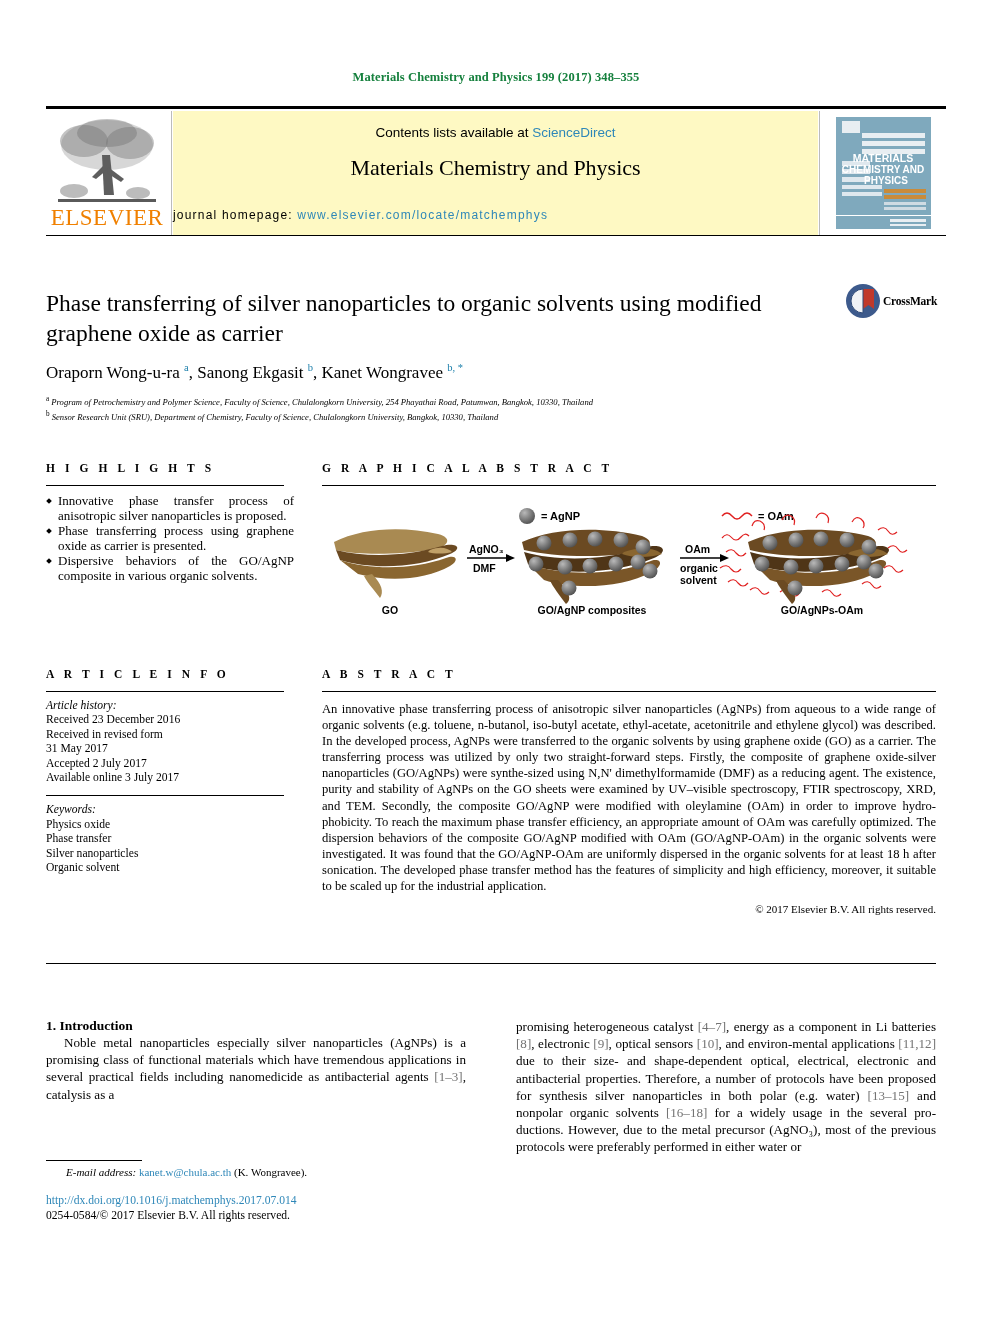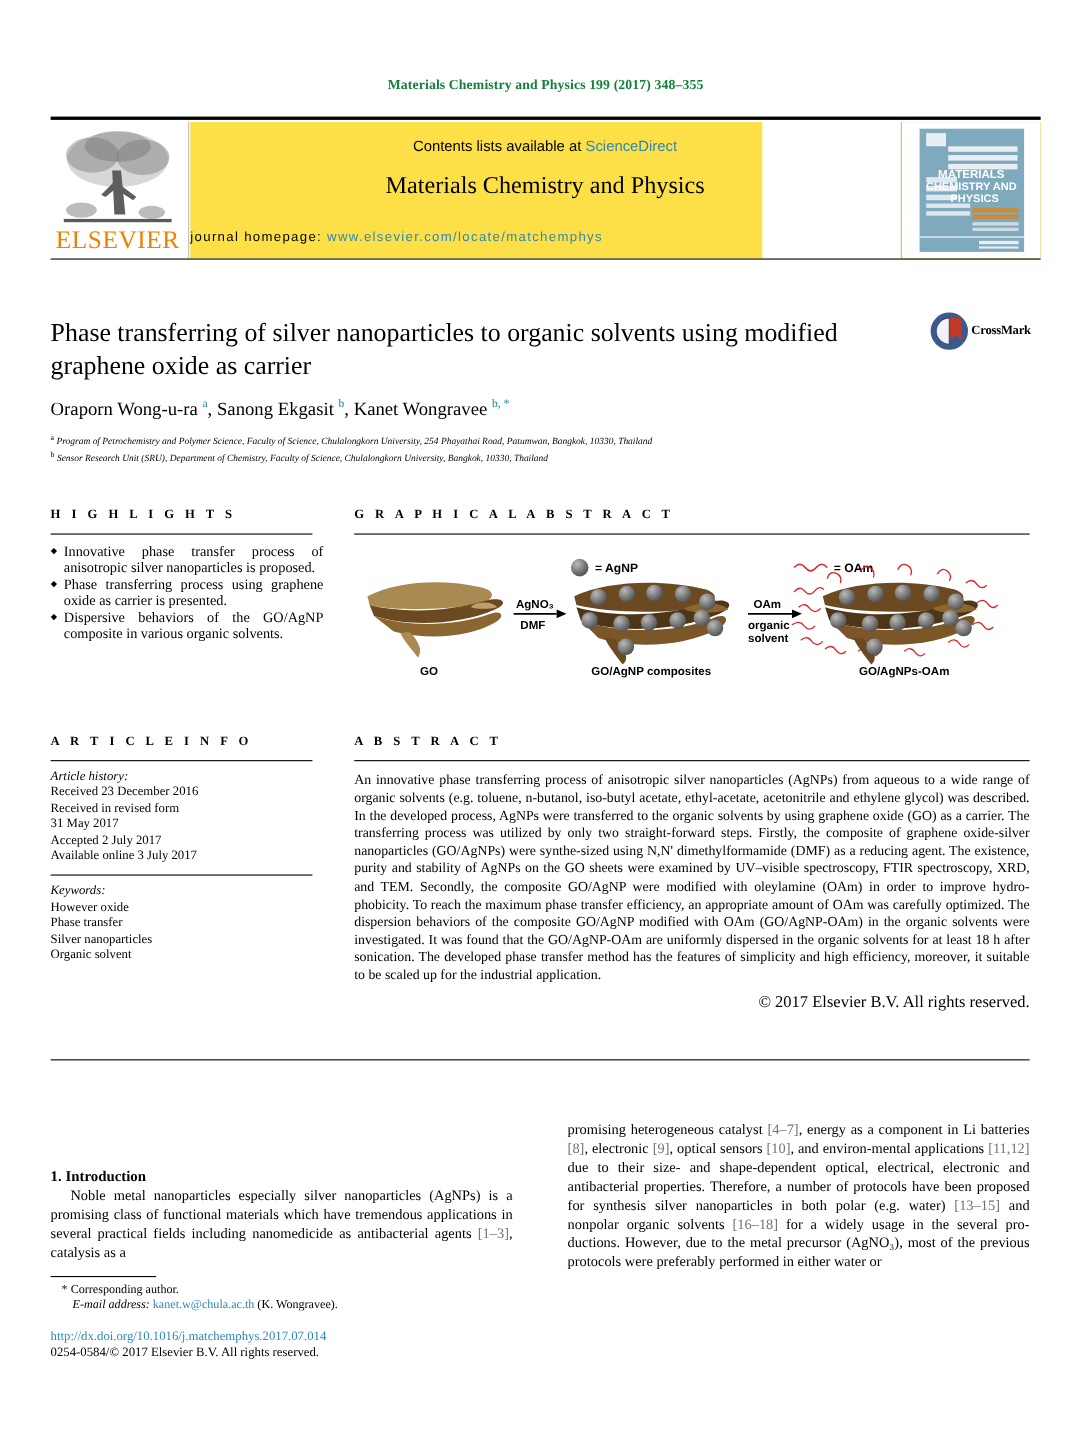--- a/index.html
+++ b/index.html
@@ -59,22 +59,22 @@
     width: 122px;
     text-align: center;
     color: #f08000;
     font-family: "Liberation Serif", serif;
     font-size: 23px;
     letter-spacing: .5px;
   }
   .mast-center {
     position: absolute;
     left: 127px; top: 5px;
-    width: 520px; height: 124px;
-    background: #fde047;
+    width: 645px; height: 124px;
+    background: #fef9c3;
   }
   .contents-line {
     position: absolute; left:0; top: 14px; width: 645px;
     text-align: center; font-size: 13.5px;
     font-family: "Liberation Sans", sans-serif;
   }
   .contents-line .sd { color: #2e87b8; }
   .journal-title {
     position: absolute; left: 0; top: 44px; width: 645px;
     text-align: center;
@@ -172,34 +172,33 @@
 
   .ab-col { position: absolute; left: 322px; top: 668px; width: 614px; }
   .ab-rule { margin-top: 11px; width: 614px; height: 1px; background: #000; }
   .ab-text {
     margin-top: 9px;
     font-size: 12.6px;
     line-height: 16.1px;
     text-align: justify;
     font-family: "Liberation Serif", serif;
   }
-  .ab-copy { margin-top: 9px; text-align: right; font-size: 15px; }
+  .ab-copy { margin-top: 9px; text-align: right; font-size: 11px; }
 
   .big-rule {
     position: absolute; left: 46px; top: 963px;
     width: 890px; height: 1px; background: #000;
   }
 
   
   .col-left { position: absolute; left: 46px; top: 1018px; width: 420px; }
   .col-right { position: absolute; left: 516px; top: 1018px; width: 420px; }
   .sec-num-head {
     font-weight: bold; font-size: 13.5px;
     font-family: "Liberation Serif", serif;
-    margin-top: 44px;
   }
   .body-p {
     font-size: 13.1px;
     line-height: 17.2px;
     text-align: justify;
     font-family: "Liberation Serif", serif;
     margin: 0;
   }
   .indent { text-indent: 18px; }
   .ref { color: #737373; }
@@ -428,21 +427,21 @@
       <div class="lbl">Article history:</div>
       <div>Received 23 December 2016</div>
       <div>Received in revised form</div>
       <div>31 May 2017</div>
       <div>Accepted 2 July 2017</div>
       <div>Available online 3 July 2017</div>
     </div>
     <div class="ai-rule2"></div>
     <div class="ai-block">
       <div class="lbl">Keywords:</div>
-      <div>However oxide</div>
+      <div>Physics oxide</div>
       <div>Phase transfer</div>
       <div>Silver nanoparticles</div>
       <div>Organic solvent</div>
     </div>
   </div>
 
   <div class="ab-col">
     <div class="sec-head">A B S T R A C T</div>
     <div class="ab-rule"></div>
     <div class="ab-text">An innovative phase transferring process of anisotropic silver nanoparticles (AgNPs) from aqueous to a wide range of organic solvents (e.g. toluene, n-butanol, iso-butyl acetate, ethyl-acetate, acetonitrile and ethylene glycol) was described. In the developed process, AgNPs were transferred to the organic solvents by using graphene oxide (GO) as a carrier. The transferring process was utilized by only two straight-forward steps. Firstly, the composite of graphene oxide-silver nanoparticles (GO/AgNPs) were synthe-sized using N,N' dimethylformamide (DMF) as a reducing agent. The existence, purity and stability of AgNPs on the GO sheets were examined by UV–visible spectroscopy, FTIR spectroscopy, XRD, and TEM. Secondly, the composite GO/AgNP were modified with oleylamine (OAm) in order to improve hydro-phobicity. To reach the maximum phase transfer efficiency, an appropriate amount of OAm was carefully optimized. The dispersion behaviors of the composite GO/AgNP modified with OAm (GO/AgNP-OAm) in the organic solvents were investigated. It was found that the GO/AgNP-OAm are uniformly dispersed in the organic solvents for at least 18 h after sonication. The developed phase transfer method has the features of simplicity and high efficiency, moreover, it suitable to be scaled up for the industrial application.</div>
@@ -459,24 +458,20 @@
   </div>
 
   <div class="col-right">
     <p class="body-p">
       <span>promising heterogeneous catalyst </span><span class="ref">[4–7]</span><span>, energy as a component in Li batteries </span><span class="ref">[8]</span><span>, electronic </span><span class="ref">[9]</span><span>, optical sensors </span><span class="ref">[10]</span><span>, and environ-mental applications </span><span class="ref">[11,12]</span><span> due to their size- and shape-dependent optical, electrical, electronic and antibacterial properties. Therefore, a number of protocols have been proposed for synthesis silver nanoparticles in both polar (e.g. water) </span><span class="ref">[13–15]</span><span> and nonpolar organic solvents </span><span class="ref">[16–18]</span><span> for a widely usage in the several pro-ductions. However, due to the metal precursor (AgNO₃), most of the previous protocols were preferably performed in either water or</span>
     </p>
   </div>
 
   <div class="foot">
     <div class="foot-rule"></div>
-    <div class="foot-line">
-      <span>*</span>
-      <span>Corresponding author.</span>
-    </div>
     <div class="foot-line" style="padding-left:20px;">
       <span class="ital">E-mail address:</span>
       <a class="link" href="#" style="text-decoration:none">kanet.w@chula.ac.th</a>
       <span>(K. Wongravee).</span>
     </div>
     <div class="doi-block">
       <a class="link" href="#" style="text-decoration:none">http://dx.doi.org/10.1016/j.matchemphys.2017.07.014</a>
       <div>0254-0584/© 2017 Elsevier B.V. All rights reserved.</div>
     </div>
   </div>

